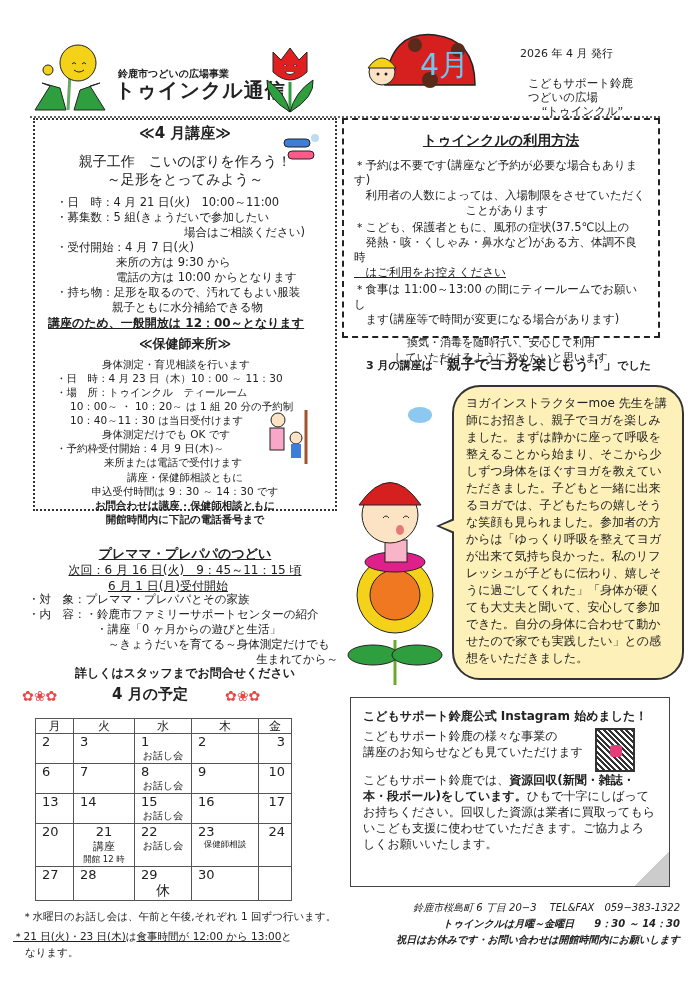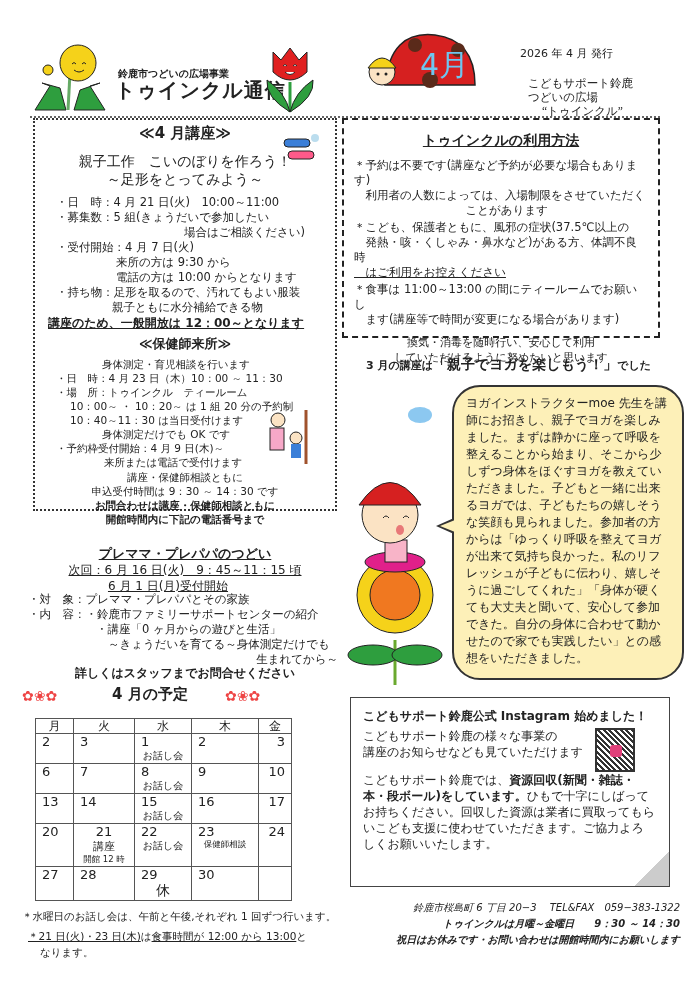--- a/index.html
+++ b/index.html
@@ -199,21 +199,21 @@
       <td><span>27</span></td>
       <td><span>28</span></td>
       <td><span>29</span><span class="cell-note" style="font-size:14px;">休</span></td>
       <td><span>30</span></td>
       <td><span></span></td>
     </tr>
   </tbody>
 </table>
 
 <div class="abs" style="left:22px;top:910px;font-size:10.5px;">＊水曜日のお話し会は、午前と午後,それぞれ 1 回ずつ行います。</div>
-<div class="abs" style="left:28px;top:928px;font-size:10.5px;line-height:16px;width:320px;">
+<div class="abs" style="left:13px;top:928px;font-size:10.5px;line-height:16px;width:320px;">
   <span class="u">＊21 日(火)・23 日(木)</span><span>は</span><span class="u">食事時間が 12:00 から 13:00</span><span>と</span><br>
   <span style="padding-left:12px;">なります。</span>
 </div>
 
 <div id="usage-box" class="abs">
   <div class="c bold u" style="font-size:14px;margin-bottom:8px;">トゥインクルの利用方法</div>
   <div class="item">＊予約は不要です(講座など予約が必要な場合もあります)</div>
   <div class="item" style="margin-top:0;">　利用者の人数によっては、入場制限をさせていただく</div>
   <div class="item" style="margin-top:0;text-align:center;">　ことがあります</div>
   <div class="item">＊こども、保護者ともに、風邪の症状(37.5℃以上の</div>

